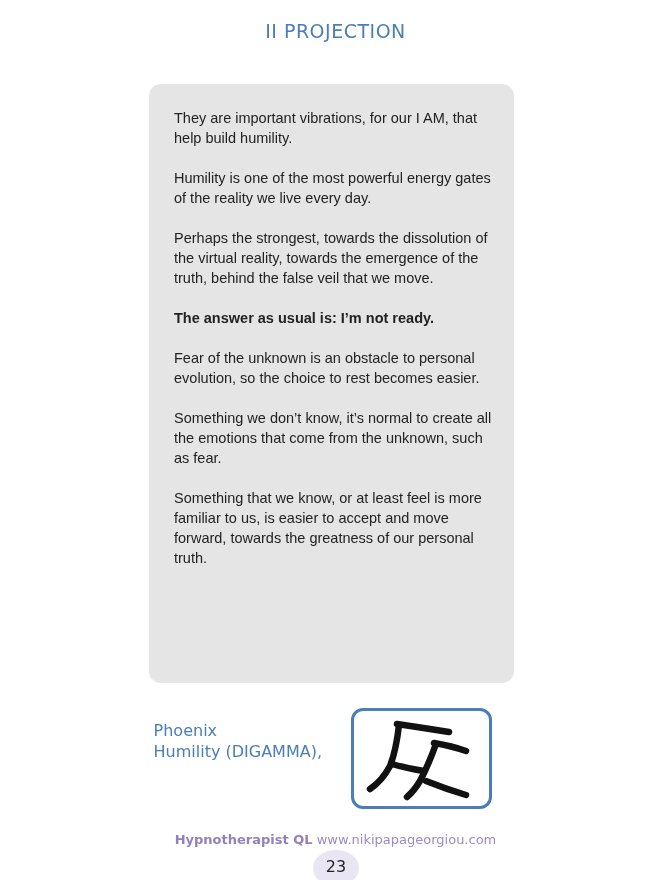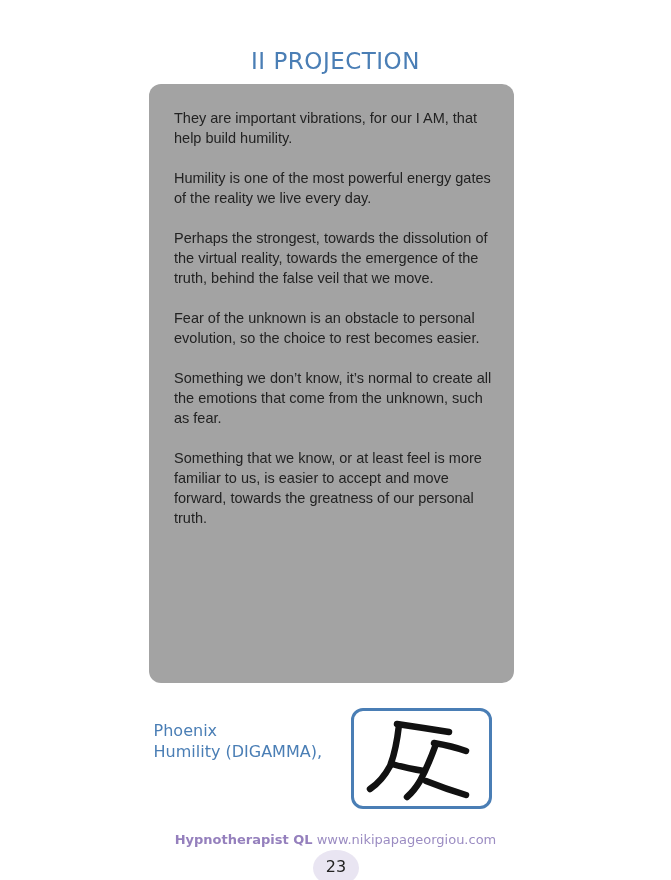--- a/index.html
+++ b/index.html
@@ -10,36 +10,36 @@
     body {
       width: 671px;
       height: 880px;
       position: relative;
       overflow: hidden;
       font-family: "Liberation Sans", "DejaVu Sans", sans-serif;
     }
     .page-title {
       position: absolute;
       left: 0;
-      top: 48px;
+      top: 20px;
       width: 671px;
       text-align: center;
       color: #4a7eb5;
-      font-size: 23px;
+      font-size: 19px;
       letter-spacing: 0.5px;
       font-family: "DejaVu Sans", sans-serif;
       font-weight: normal;
     }
     .text-box {
       position: absolute;
       left: 149px;
       top: 84px;
       width: 365px;
       height: 599px;
-      background: #a3a3a3;
+      background: #e5e5e5;
       border-radius: 12px;
       box-sizing: border-box;
       padding: 24px 20px 0 25px;
       color: #222222;
       font-size: 14.5px;
       line-height: 20px;
     }
     .text-box p {
       margin: 0 0 20px 0;
     }
@@ -111,20 +111,21 @@
   </style>
 </head>
 <body>
 
 <div class="page-title">II PROJECTION</div>
 
 <div class="text-box">
   <p>They are important vibrations, for our I AM, that help build humility.</p>
   <p>Humility is one of the most powerful energy gates of the reality we live every day.</p>
   <p>Perhaps the strongest, towards the dissolution of the virtual reality, towards the emergence of the truth, behind the false veil that we move.</p>
+  <p class="a">The answer as usual is: I’m not ready.</p>
   <p>Fear of the unknown is an obstacle to personal evolution, so the choice to rest becomes easier.</p>
   <p>Something we don’t know, it’s normal to create all the emotions that come from the unknown, such as fear.</p>
   <p>Something that we know, or at least feel is more familiar to us, is easier to accept and move forward, towards the greatness of our personal truth.</p>
 </div>
 
 <div class="caption">
   <div>Phoenix</div>
   <div>Humility (DIGAMMA),</div>
 </div>
 

